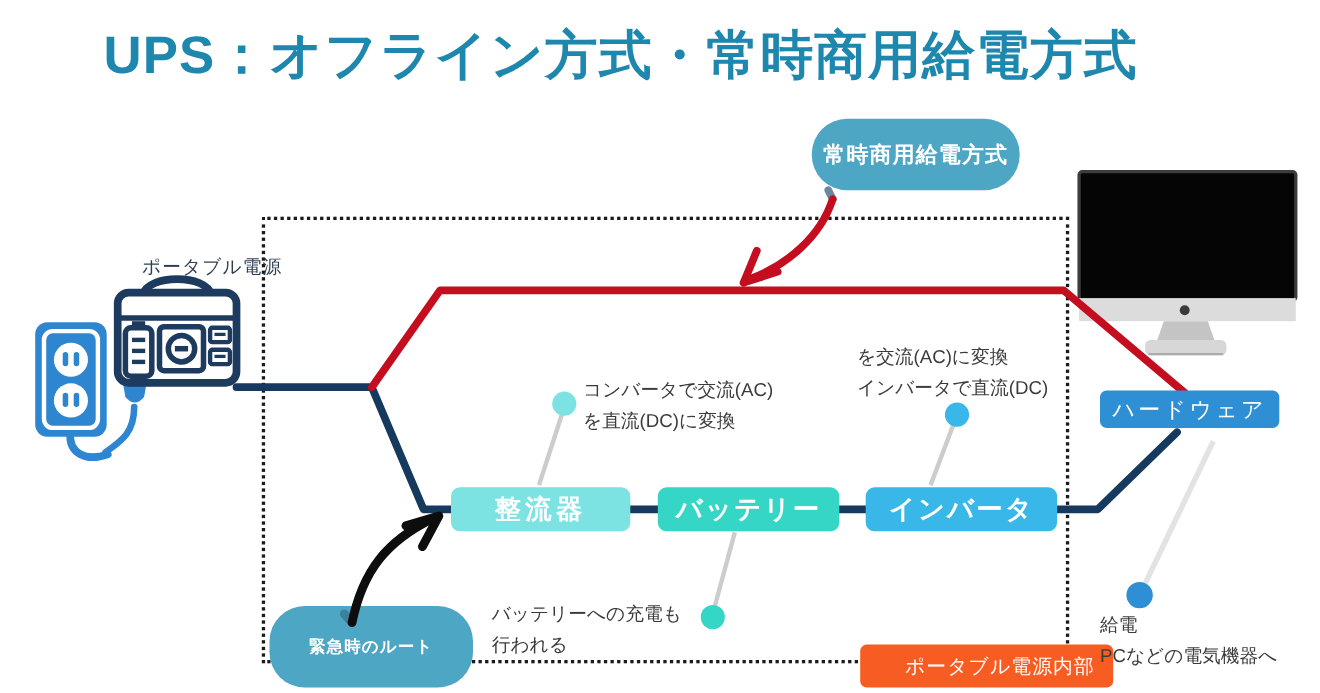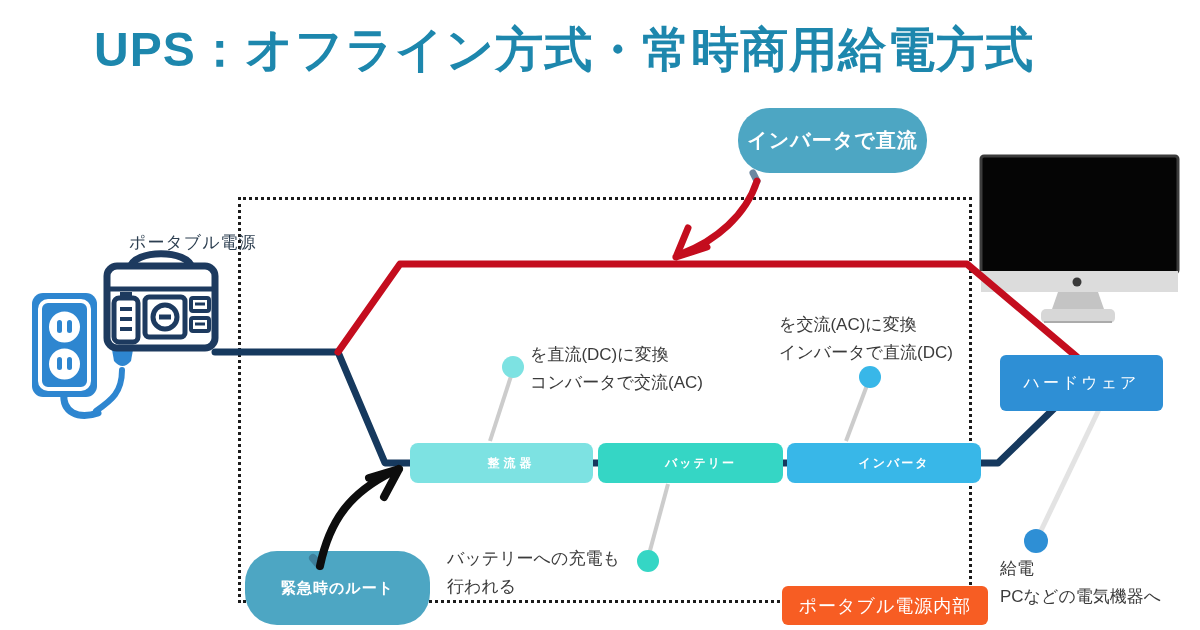--- a/index.html
+++ b/index.html
@@ -21,33 +21,33 @@
   #base-svg{left:0;top:0;z-index:1;}
   #arrow-svg{left:0;top:0;z-index:3;pointer-events:none;}
   .badge{
     background:#4da6c3;color:#ffffff;font-weight:bold;
     display:flex;align-items:center;justify-content:center;
     z-index:2;letter-spacing:1px;
   }
   #badge-normal{left:738px;top:108px;width:189px;height:65px;border-radius:32px;font-size:20px;}
   #badge-emergency{left:245px;top:551px;width:185px;height:74px;border-radius:32px;font-size:15px;align-items:center;}
   .component-box{
-    color:#ffffff;font-size:12px;font-weight:bold;border-radius:8px;
-    display:flex;align-items:center;justify-content:center;z-index:2;padding-left:20px;
+    color:#ffffff;font-size:24px;font-weight:bold;border-radius:8px;
+    display:flex;align-items:center;justify-content:center;z-index:2;
   }
   #box-rectifier{left:410px;top:443px;width:163px;height:40px;background:#7de2e2;letter-spacing:4px;}
   #box-battery{left:598px;top:443px;width:165px;height:40px;background:#35d6c5;letter-spacing:2px;}
   #box-inverter{left:787px;top:443px;width:174px;height:40px;background:#38b7e8;letter-spacing:2px;}
   #btn-hardware{
-    left:1000px;top:355px;width:163px;height:56px;background:#2e8fd5;border-radius:6px;
-    color:#fff;font-size:16px;letter-spacing:3px;display:flex;align-items:center;justify-content:center;z-index:2;
+    left:1000px;top:355px;width:163px;height:34px;background:#2e8fd5;border-radius:6px;
+    color:#fff;font-size:20px;letter-spacing:3px;display:flex;align-items:center;justify-content:center;z-index:2;
   }
   #badge-internal{
     left:782px;top:586px;width:206px;height:39px;background:#f75d23;border-radius:6px;
-    color:#fff;font-size:18px;display:flex;align-items:center;justify-content:center;z-index:2;letter-spacing:1px;
+    color:#fff;font-size:18px;display:flex;align-items:center;justify-content:center;z-index:2;letter-spacing:1px;padding-left:24px;
   }
   .note{
     font-size:17px;color:#3b3b3b;line-height:28px;z-index:2;white-space:nowrap;
   }
   #note-converter{left:530px;top:341px;}
   #note-inverter{left:779px;top:311px;}
   #note-battery{left:447px;top:545px;}
   #note-pc{left:1000px;top:555px;}
   #label-portable{left:81px;top:231px;font-size:17px;color:#2c3e50;z-index:2;letter-spacing:1px;margin-left:48px;}
 </style>
@@ -129,21 +129,21 @@
     </g>
 
     <g>
       <path d="M 313 558 L 320 566" fill="none" stroke="#3e7f9b" stroke-width="8" stroke-linecap="round"></path>
       <path d="M 320 566 C 330 518 352 492 392 472" fill="none" stroke="#0d0d0d" stroke-width="8" stroke-linecap="round"></path>
       <path d="M 399 469 L 369 478 M 399 469 L 384 497" fill="none" stroke="#0d0d0d" stroke-width="8" stroke-linecap="round"></path>
     </g>
   </svg>
 
   <div id="badge-normal" class="abs badge">
-    <span>インバータで直流</span>
+    <span>常時商用給電方式</span>
   </div>
   <div id="badge-emergency" class="abs badge">
     <span>緊急時のルート</span>
   </div>
   <div id="badge-internal" class="abs">
     <span>ポータブル電源内部</span>
   </div>
 
   <div id="label-portable" class="abs">ポータブル電源</div>
 
@@ -155,22 +155,22 @@
   </div>
   <div id="box-inverter" class="abs component-box">
     <span>インバータ</span>
   </div>
 
   <div id="btn-hardware" class="abs">
     <span>ハードウェア</span>
   </div>
 
   <div id="note-converter" class="abs note">
+    <div>コンバータで交流(AC)</div>
     <div>を直流(DC)に変換</div>
-    <div>コンバータで交流(AC)</div>
   </div>
   <div id="note-inverter" class="abs note">
     <div>を交流(AC)に変換</div>
     <div>インバータで直流(DC)</div>
   </div>
   <div id="note-battery" class="abs note">
     <div>バッテリーへの充電も</div>
     <div>行われる</div>
   </div>
   <div id="note-pc" class="abs note">

